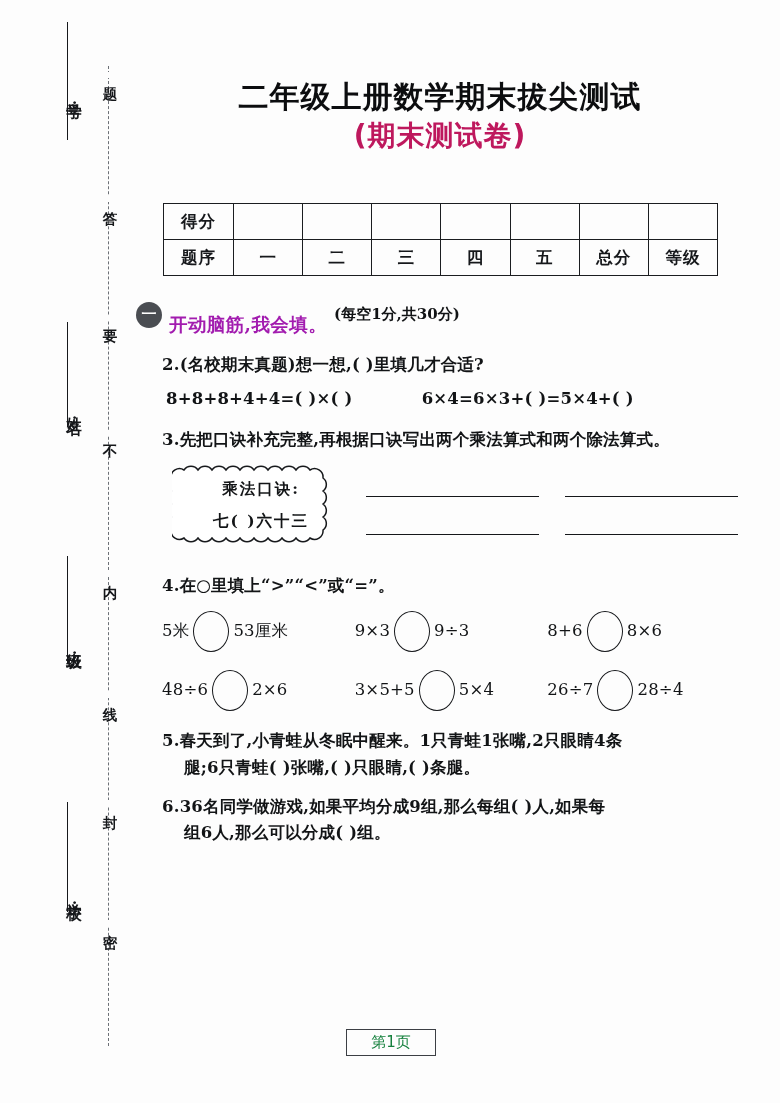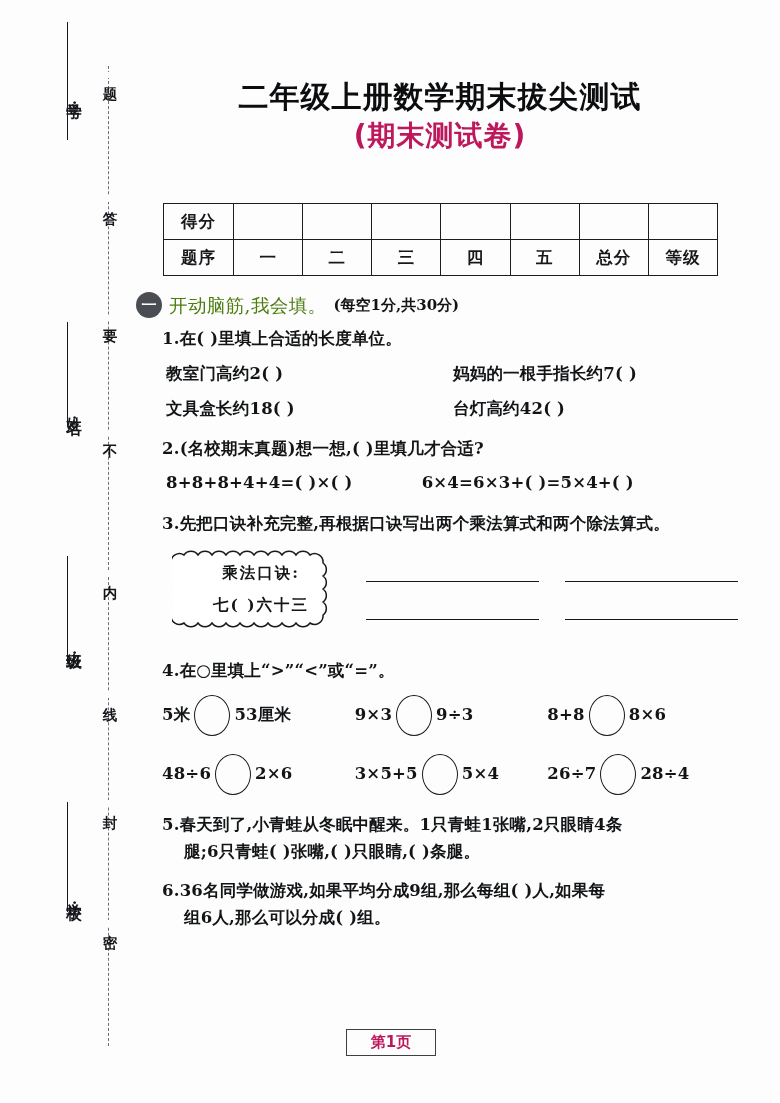--- a/index.html
+++ b/index.html
@@ -156,24 +156,25 @@
     display: flex;
     align-items: center;
     justify-content: center;
     font-size: 15px;
     font-weight: 700;
     flex: 0 0 auto;
     font-family: "DejaVu Sans", "Liberation Sans", sans-serif;
   }
   .sec-title {
     font-size: 18.5px;
-    font-weight: 400;
+    font-weight: 700;
     font-family: "DejaVu Serif", "Liberation Serif", serif;
     letter-spacing: 0.4px;
-    color: #4d7c0f;
+    color: #a21caf;
+    margin-top: 20px;
   }
   .sec-note {
     font-size: 15px;
     font-weight: 700;
     font-family: "DejaVu Serif", "Liberation Serif", serif;
     color: #111315;
   }
 
   
   .q {
@@ -259,21 +260,21 @@
   }
   .cmp-row {
     display: flex;
     margin-bottom: 18px;
   }
   .cmp-cell {
     width: 200px;
     display: flex;
     align-items: center;
     font-size: 16.5px;
-    font-weight: 700;
+    font-weight: 400;
     font-family: "DejaVu Serif", "Liberation Serif", serif;
     color: #121416;
   }
   .circ {
     width: 34px;
     height: 39px;
     border: 1.6px solid #17191c;
     border-radius: 50%;
     margin: 0 4px;
     flex: 0 0 auto;
@@ -284,23 +285,23 @@
     position: absolute;
     left: 346px;
     top: 1029px;
     width: 88px;
     height: 25px;
     border: 1.2px solid #3c3f44;
     display: flex;
     align-items: center;
     justify-content: center;
     font-size: 15px;
-    font-weight: 700;
+    font-weight: 400;
     font-family: "DejaVu Sans", "Liberation Sans", sans-serif;
-    color: #be185d;
+    color: #15803d;
   }
 </style>
 </head>
 <body>
 
 <div id="page">
 
   <div class="margin-strip">
 
     <div class="ident-col">
@@ -359,33 +360,20 @@
     </table>
 
   <div class="content">
 
     <div class="section-head">
       <div class="sec-badge">一</div>
       <div class="sec-title">开动脑筋,我会填。</div>
       <div class="sec-note">(每空1分,共30分)</div>
     </div>
 
-    <div class="q">
-      <div class="q-stem indent">
-        <span class="q-num">1.</span><span>在(      )里填上合适的长度单位。</span>
-      </div>
-      <div class="pair-row">
-        <div class="pair-a">教室门高约2(        )</div>
-        <div class="pair-b">妈妈的一根手指长约7(        )</div>
-      </div>
-      <div class="pair-row">
-        <div class="pair-a">文具盒长约18(        )</div>
-        <div class="pair-b">台灯高约42(        )</div>
-      </div>
-    </div>
 
     <div class="q" style="margin-top:16px;">
       <div class="q-stem indent">
         <span class="q-num">2.</span><span>(名校期末真题)想一想,(      )里填几才合适?</span>
       </div>
       <div class="eq-row">
         <div class="eq-a">8+8+8+4+4=(        )×(        )</div>
         <div class="eq-b">6×4=6×3+(        )=5×4+(        )</div>
       </div>
     </div>
@@ -438,21 +426,21 @@
             <span>5米</span>
             <span class="circ"></span>
             <span>53厘米</span>
           </div>
           <div class="cmp-cell">
             <span>9×3</span>
             <span class="circ"></span>
             <span>9÷3</span>
           </div>
           <div class="cmp-cell">
-            <span>8+8</span>
+            <span>8+6</span>
             <span class="circ"></span>
             <span>8×6</span>
           </div>
         </div>
         <div class="cmp-row">
           <div class="cmp-cell">
             <span>48÷6</span>
             <span class="circ"></span>
             <span>2×6</span>
           </div>

